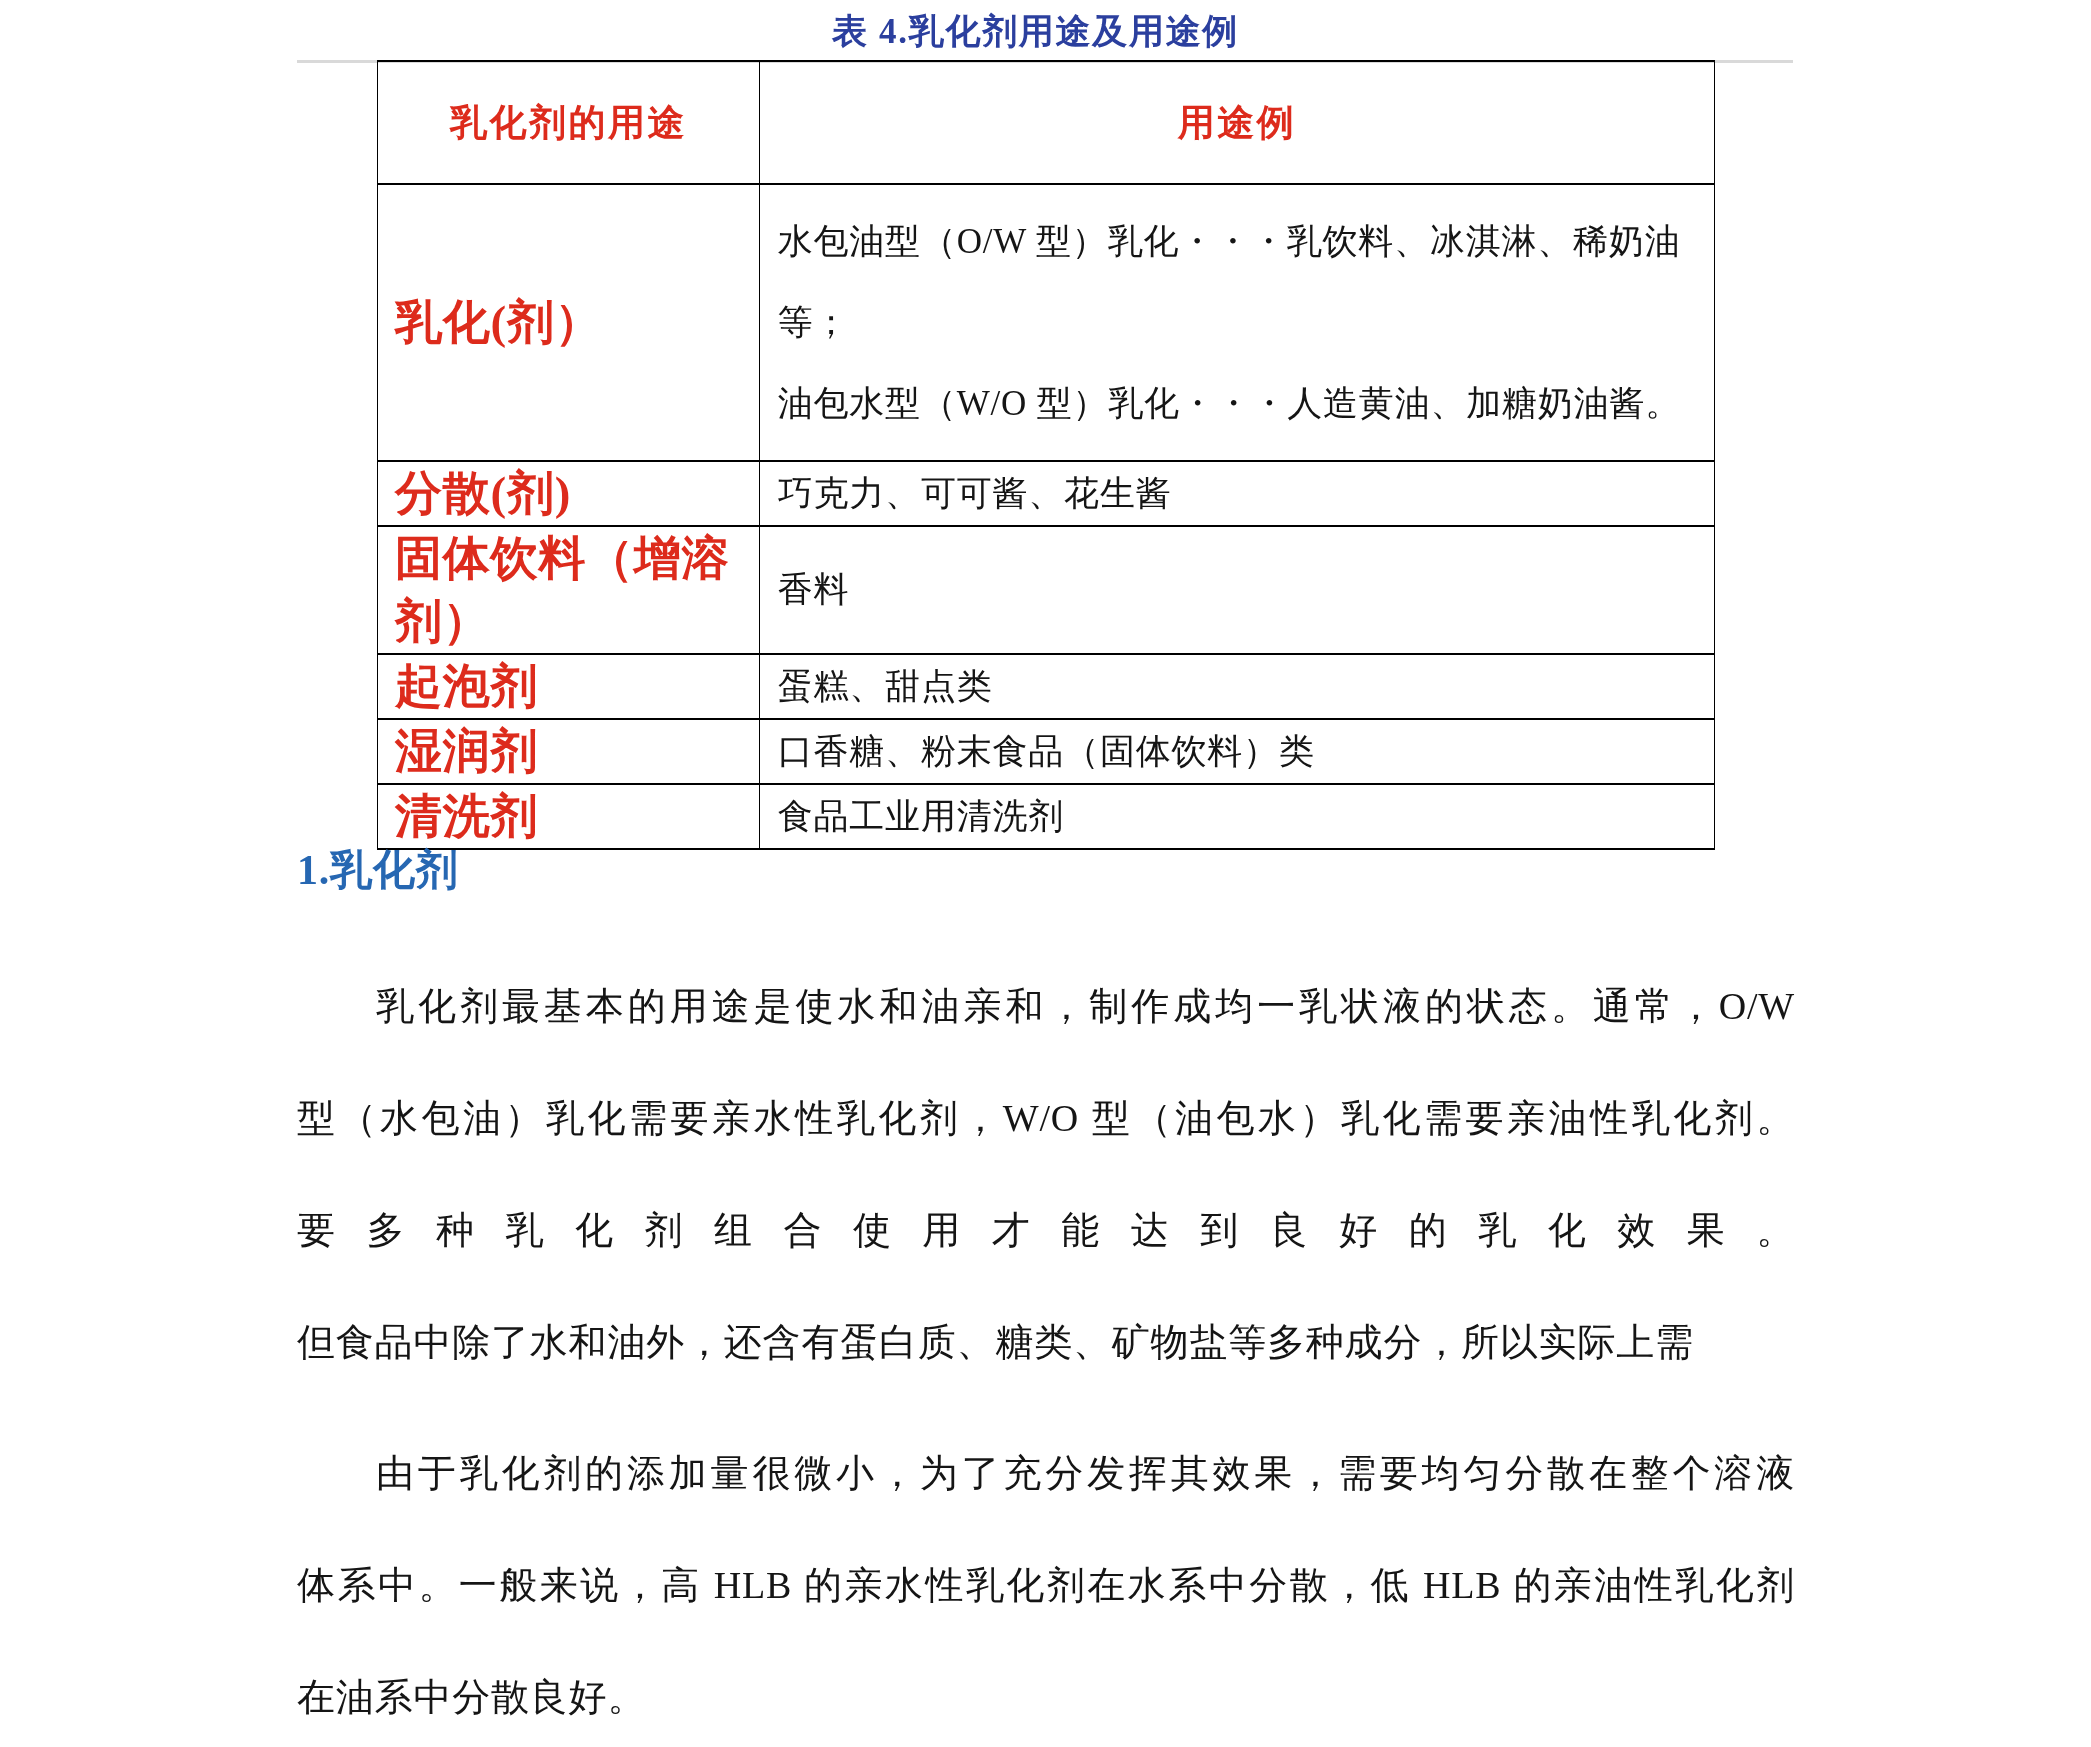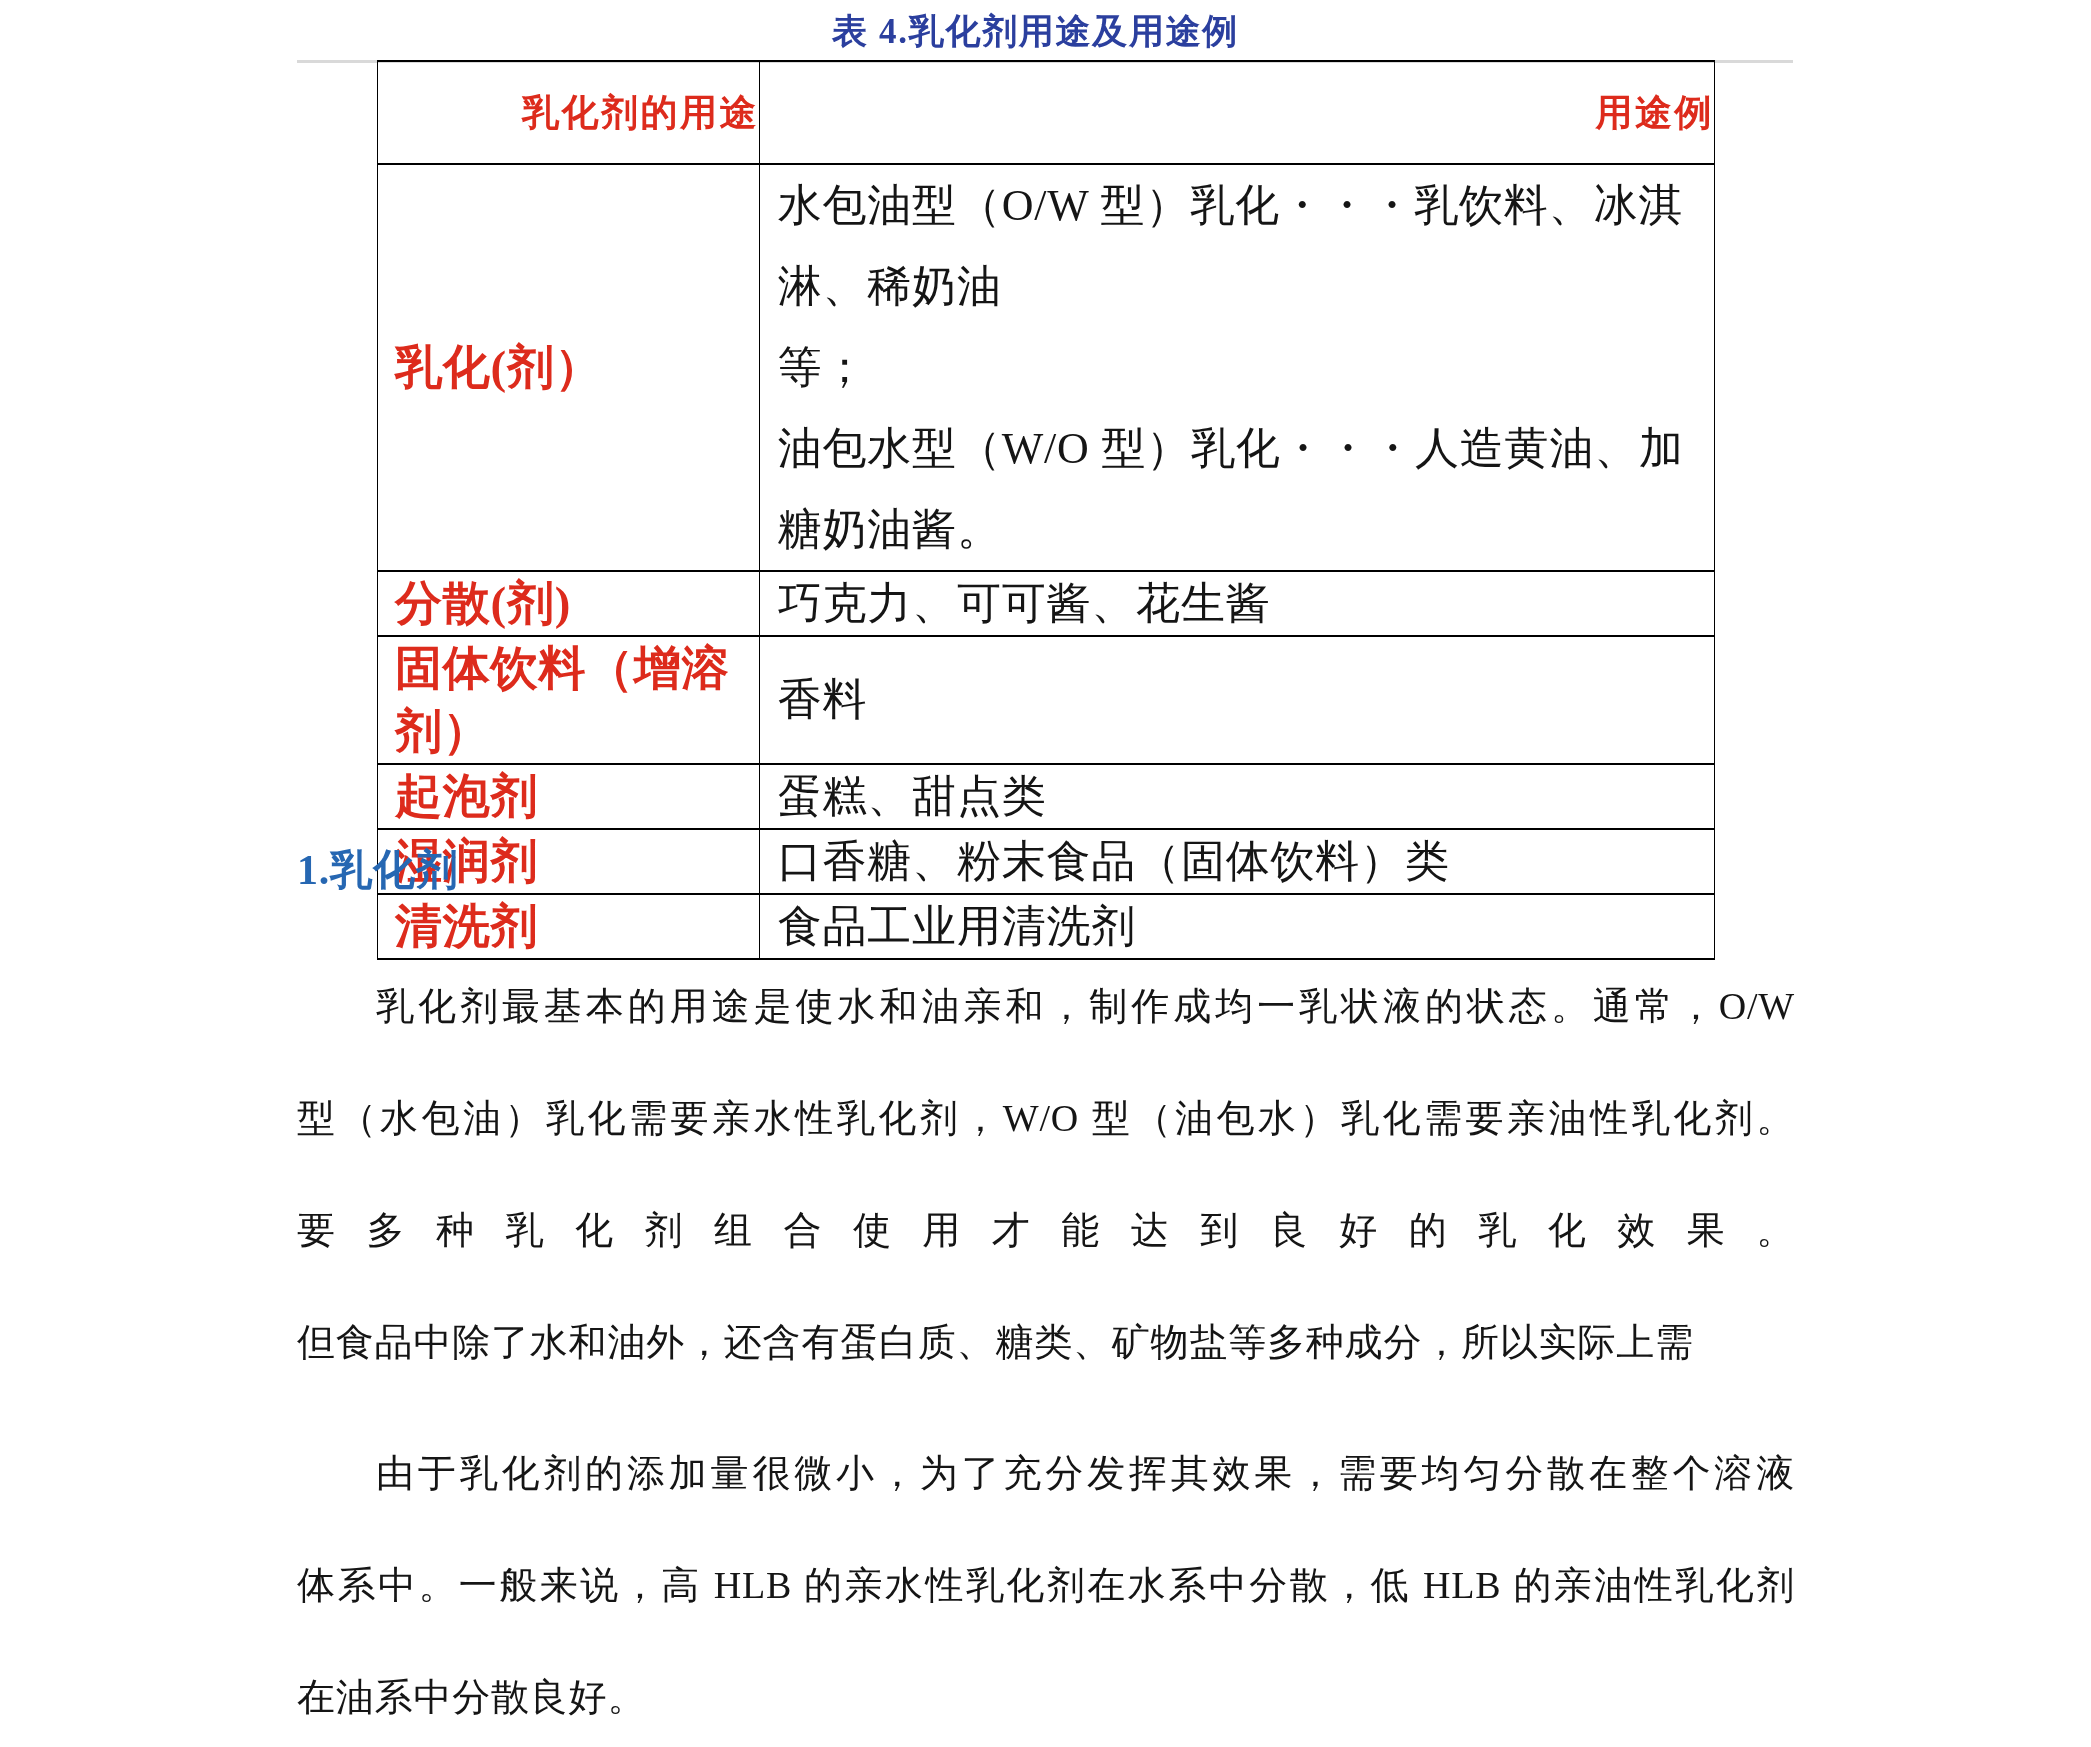--- a/index.html
+++ b/index.html
@@ -50,39 +50,39 @@
     table-layout: fixed;
   }
   .use-table td {
     border: 1.7px solid #000;
     border-top-width: 2.5px;
     border-bottom-width: 2.5px;
     vertical-align: middle;
     overflow: hidden;
   }
   .use-table thead td {
-    height: 103px;
-    text-align: right;
+    height: 123px;
+    text-align: center;
     color: var(--accent-red);
     font-weight: bold;
     font-size: 37px;
     letter-spacing: 2.5px;
   }
   .use-table tbody td { height: 52px; }
   .use-table tbody tr:first-child td { height: 277px; }
 
   .use-cell {
     color: var(--accent-red);
     font-weight: bold;
     font-size: 47px;
     padding-left: 17px;
     letter-spacing: 0.8px;
   }
   .ex-cell {
-    font-size: 44px;
+    font-size: 35px;
     padding-left: 17.7px;
     letter-spacing: 0.8px;
     margin-top: 6px;
   }
   .ex-cell .cell-line { line-height: 54px; }
   .use-table tbody tr:first-child .ex-cell .cell-line { line-height: 81px; }
 
   .section-heading {
     position: absolute;
     top: 842px;

